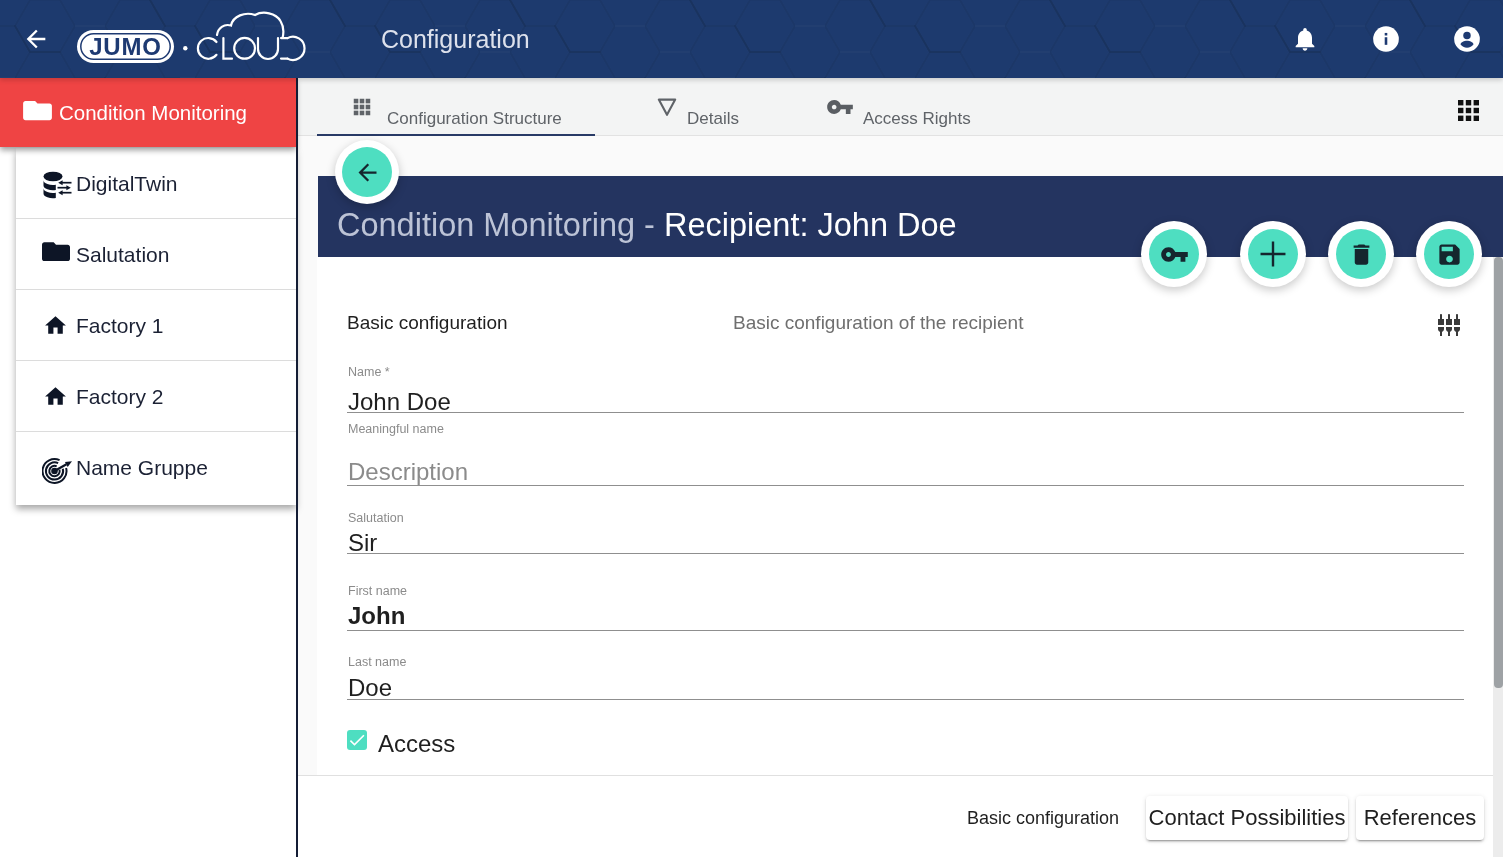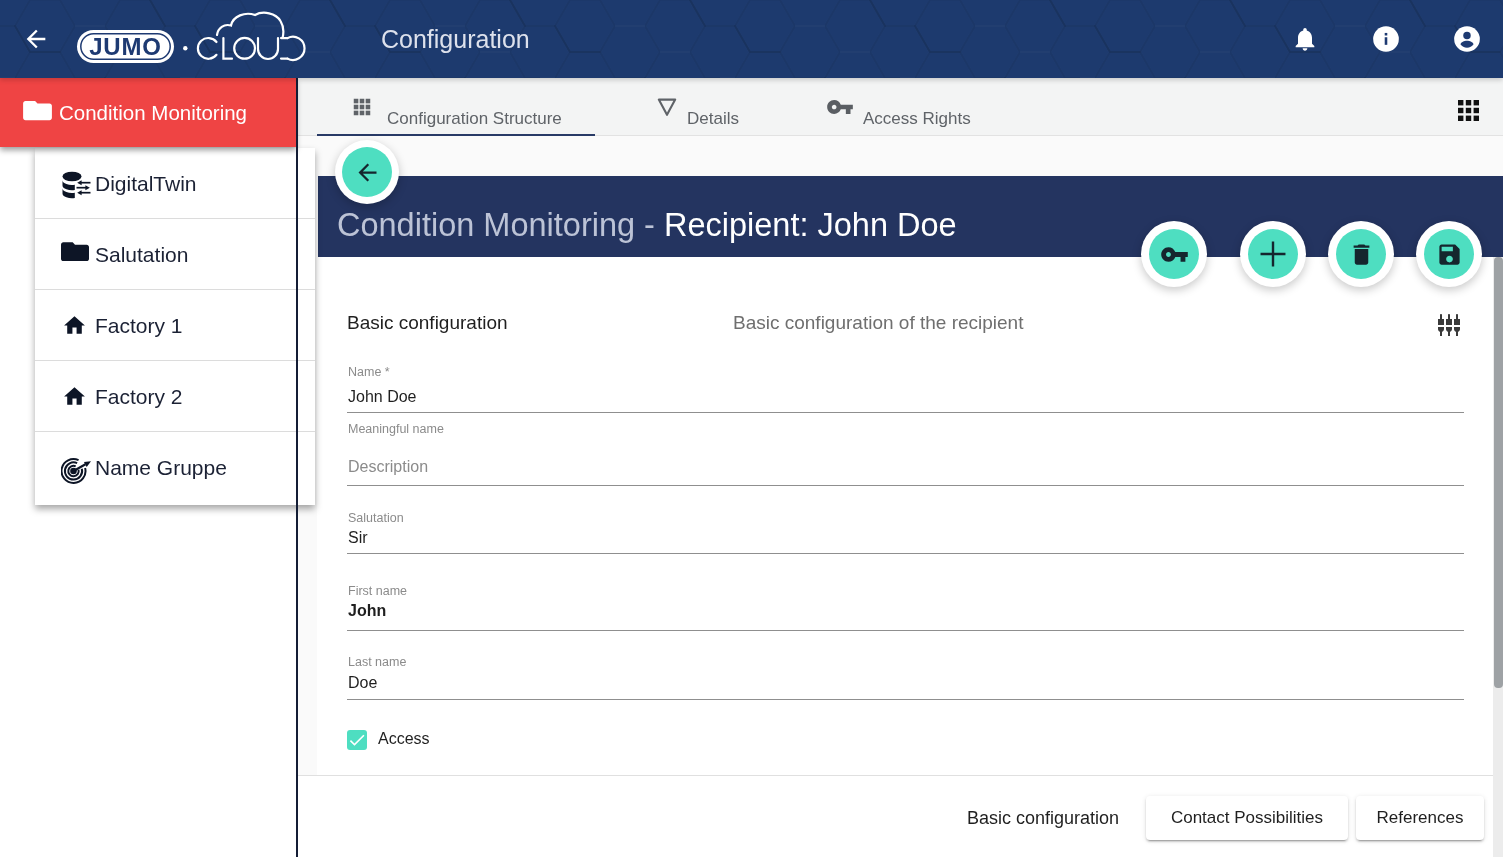--- a/index.html
+++ b/index.html
@@ -13,21 +13,21 @@
   #topbar svg.hex { position:absolute; left:0; top:0; }
   #toptitle { left:381px; top:0; height:68px; line-height:78px; font-size:25px; font-weight:500; color:#dde1ec; }
 
   
   #sideheader { left:0; top:78px; width:296px; height:69px; background:#ef4444;
      box-shadow:0 3px 6px rgba(0,0,0,.4); z-index:5; }
   #sideheader .txt { position:absolute; left:59px; top:0; height:69px; line-height:69px;
      color:#fff; font-size:20.5px; font-weight:500; }
   #vdivider { left:296px; top:78px; width:2px; height:779px; background:#141d35; z-index:6; }
   #sidecard { left:16px; top:148px; width:280px; height:357px; background:#fff; z-index:4;
-     box-shadow:0 4px 7px rgba(0,0,0,.35);margin-left:19px; }
+     box-shadow:0 4px 7px rgba(0,0,0,.35); }
   .srow { position:absolute; left:0; width:280px; height:71px; border-bottom:1px solid #dcdcdc; }
   .srow:last-child { border-bottom:none; }
   .srow .txt { position:absolute; left:60px; top:0; height:71px; line-height:71px;
      font-size:21px; color:#1b2134; }
   .srow svg { position:absolute; left:26px; top:23px; }
 
   
   #content-bg { left:298px; top:78px; width:1205px; height:779px; background:#fafafa; }
   #tabstrip { left:298px; top:78px; width:1205px; height:58px; background:#f3f4f4; border-bottom:1px solid #e2e2e2; }
   .tab { position:absolute; top:0; height:58px; color:#5f6368; font-size:17px; }
@@ -39,26 +39,26 @@
       font-size:32.5px; font-weight:500; color:#bcc3d6; z-index:2; }
   #bandtitle b { color:#fff; font-weight:500; }
 
   .fabhalo { position:absolute; border-radius:50%; background:#fff; z-index:3;
       box-shadow:0 3px 10px rgba(0,0,0,.22); }
   .fab { position:absolute; border-radius:50%; background:#4edec1; z-index:4;
       display:flex; align-items:center; justify-content:center; }
 
   #card { left:317px; top:257px; width:1176px; height:518px; background:#fff; z-index:1; }
   .flabel { position:absolute; font-size:12.5px; color:#8b8b8b; }
-  .fvalue { position:absolute; font-size:16px; color:#1f1f1f; }
+  .fvalue { position:absolute; font-size:24px; color:#1f1f1f; }
   .fline  { position:absolute; height:1px; background:#8f8f8f; width:1117px; left:30px; }
 
   #botbar { left:298px; top:775px; width:1195px; height:82px; background:#fff; border-top:1px solid #e0e0e0; z-index:2; }
   .btn { position:absolute; top:20px; height:44px; background:#fff; border-radius:4px;
-      font-size:17px; color:#1f1f1f; text-align:center; line-height:44px;
+      font-size:22px; color:#1f1f1f; text-align:center; line-height:44px;
       box-shadow:0 3px 1px -2px rgba(0,0,0,.2), 0 2px 2px 0 rgba(0,0,0,.14), 0 1px 5px 0 rgba(0,0,0,.12); }
 
   #scrolltrack { left:1493px; top:257px; width:10px; height:600px; background:#ececec; z-index:5; }
   #scrollthumb { left:1494px; top:257px; width:9px; height:431px; background:#9ea2a5; border-radius:4px; z-index:6; }
 </style>
 </head>
 <body>
 <div id="page">
 
   <div class="abs" id="topbar">

